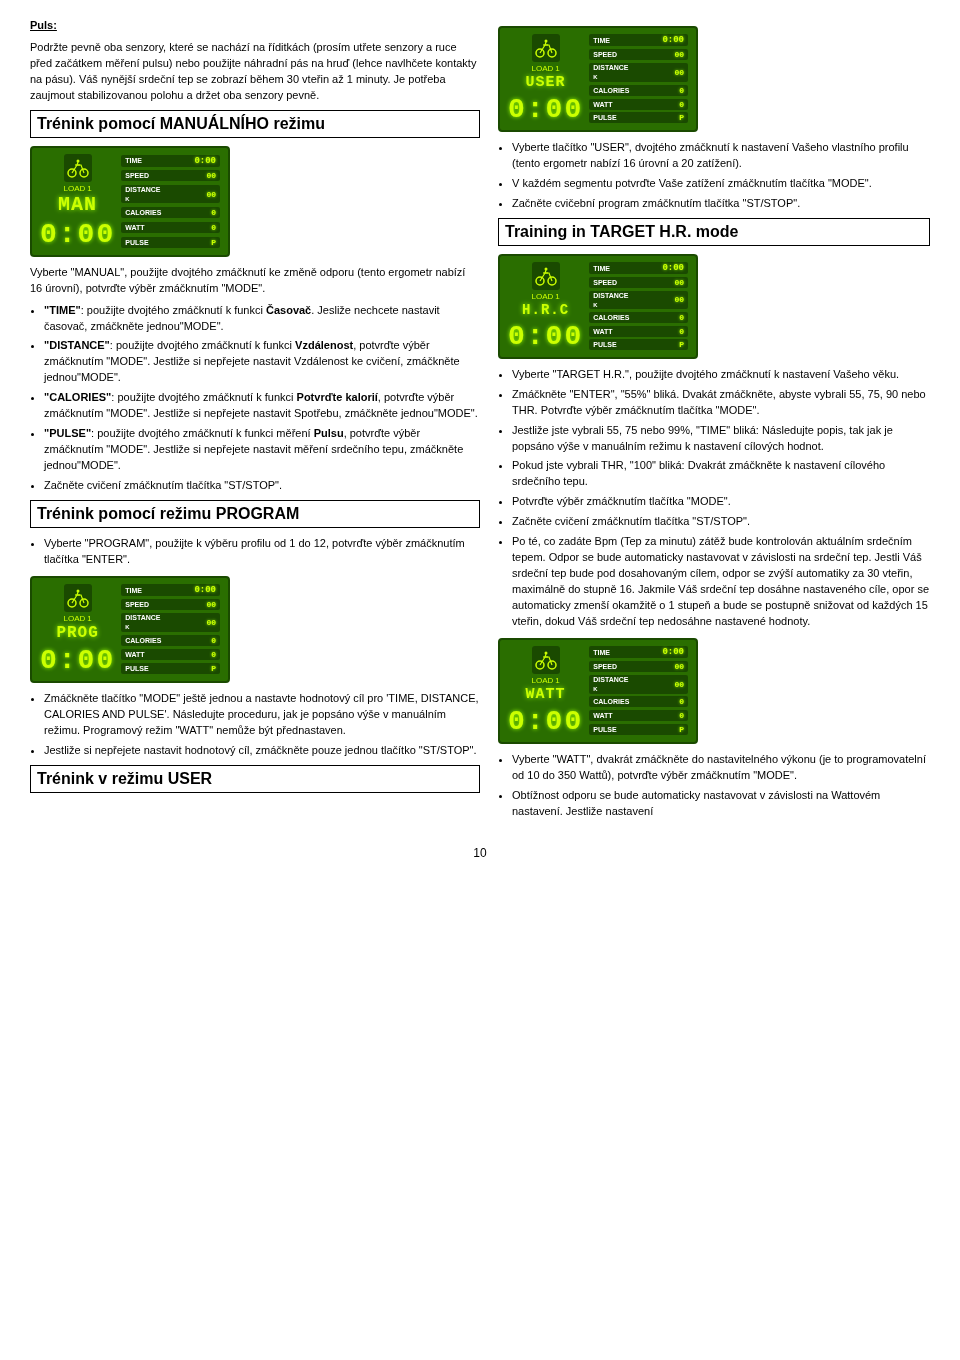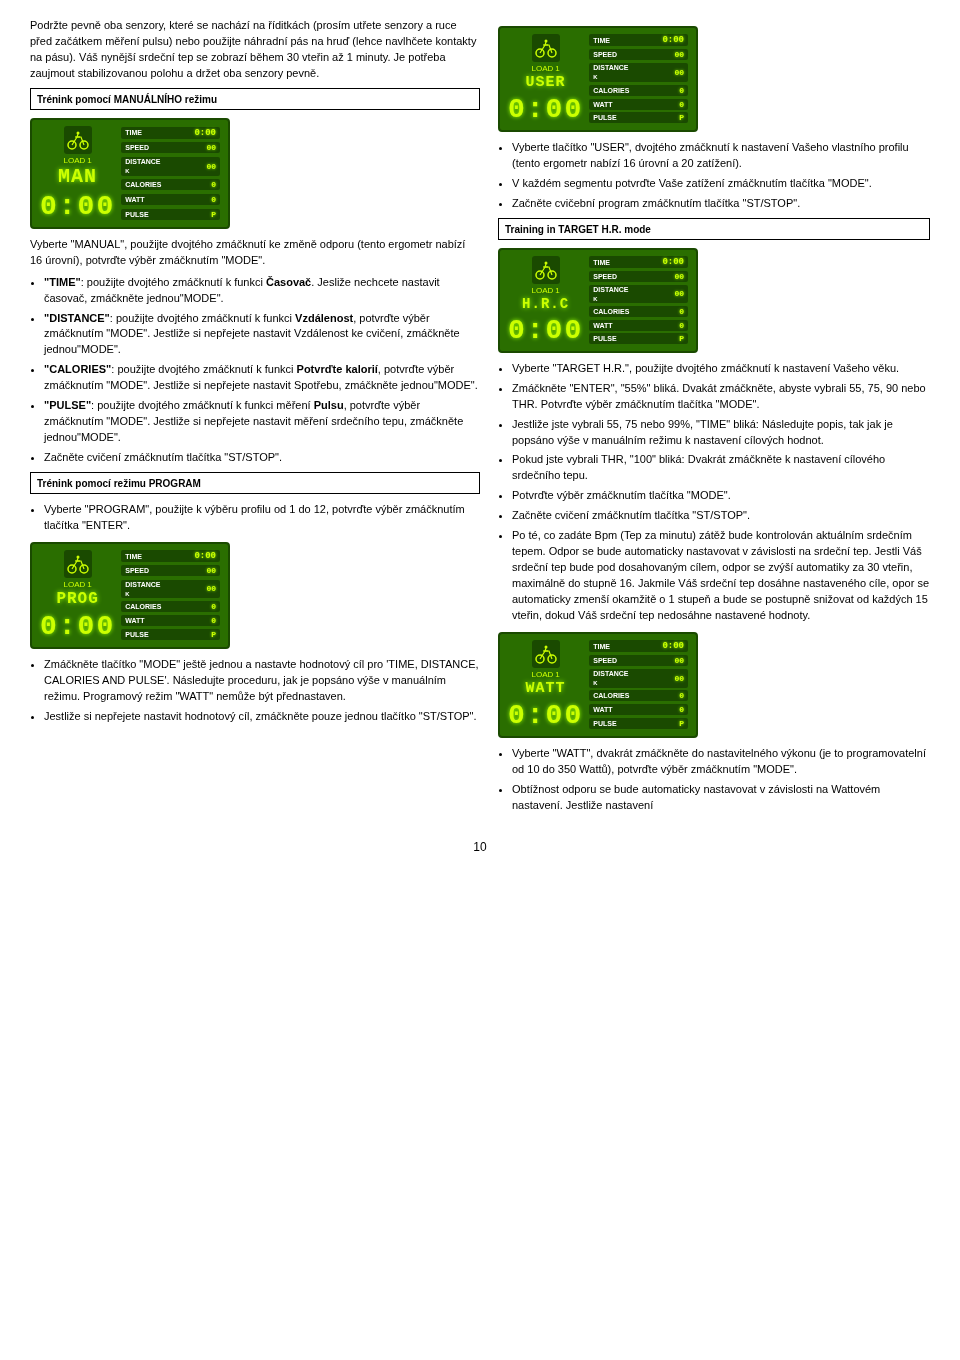--- a/index.html
+++ b/index.html
@@ -34,21 +34,21 @@
 
     .section-box {
       border: 1px solid #000;
       padding: 4px 6px;
       margin-bottom: 8px;
       margin-top: 4px;
     }
 
     .section-title {
       font-weight: bold;
-      font-size: 10px;
+      font-size: 16px;
       text-align: center;
     }
 
     .display-row {
       display: flex;
       gap: 6px;
       margin: 8px 0;
     }
 
     
@@ -169,20 +169,23 @@
 
     b { font-weight: bold; }
   </style>
 </head>
 <body>
 
 <div class="page-layout">
 
   <div class="left-col">
 
+    <p>
+      <span class="underline" style="font-weight:bold;">Puls:</span>
+    </p>
     <p>Podržte pevně oba senzory, které se nachází na říditkách (prosím utřete senzory a ruce před začátkem měření pulsu) nebo použijte náhradní pás na hruď (lehce navlhčete kontakty na pásu). Váš nynější srdeční tep se zobrazí během 30 vteřin až 1 minuty. Je potřeba zaujmout stabilizovanou polohu a držet oba senzory pevně.</p>
 
     <div class="section-box">
       <span class="section-title">Trénink pomocí MANUÁLNÍHO režimu</span>
     </div>
 
     <div class="display-row">
       <div class="machine-display">
         <div class="display-left">
           <div class="display-icon">
@@ -295,20 +298,23 @@
           </div>
         </div>
       </div>
     </div>
 
     <ul>
       <li>Zmáčkněte tlačítko "MODE" ještě jednou a nastavte hodnotový cíl pro 'TIME, DISTANCE, CALORIES AND PULSE'. Následujte proceduru, jak je popsáno výše v manuálním režimu. Programový režim "WATT" nemůže být přednastaven.</li>
       <li>Jestliže si nepřejete nastavit hodnotový cíl, zmáčkněte pouze jednou tlačítko "ST/STOP".</li>
     </ul>
 
+    <div class="section-box">
+      <span class="section-title">Trénink v režimu USER</span>
+    </div>
 
   </div>
 
   <div class="right-col">
 
     <div class="display-row">
       <div class="machine-display">
         <div class="display-left">
           <div class="display-icon">
             <svg width="22" height="22" viewBox="0 0 22 22">

